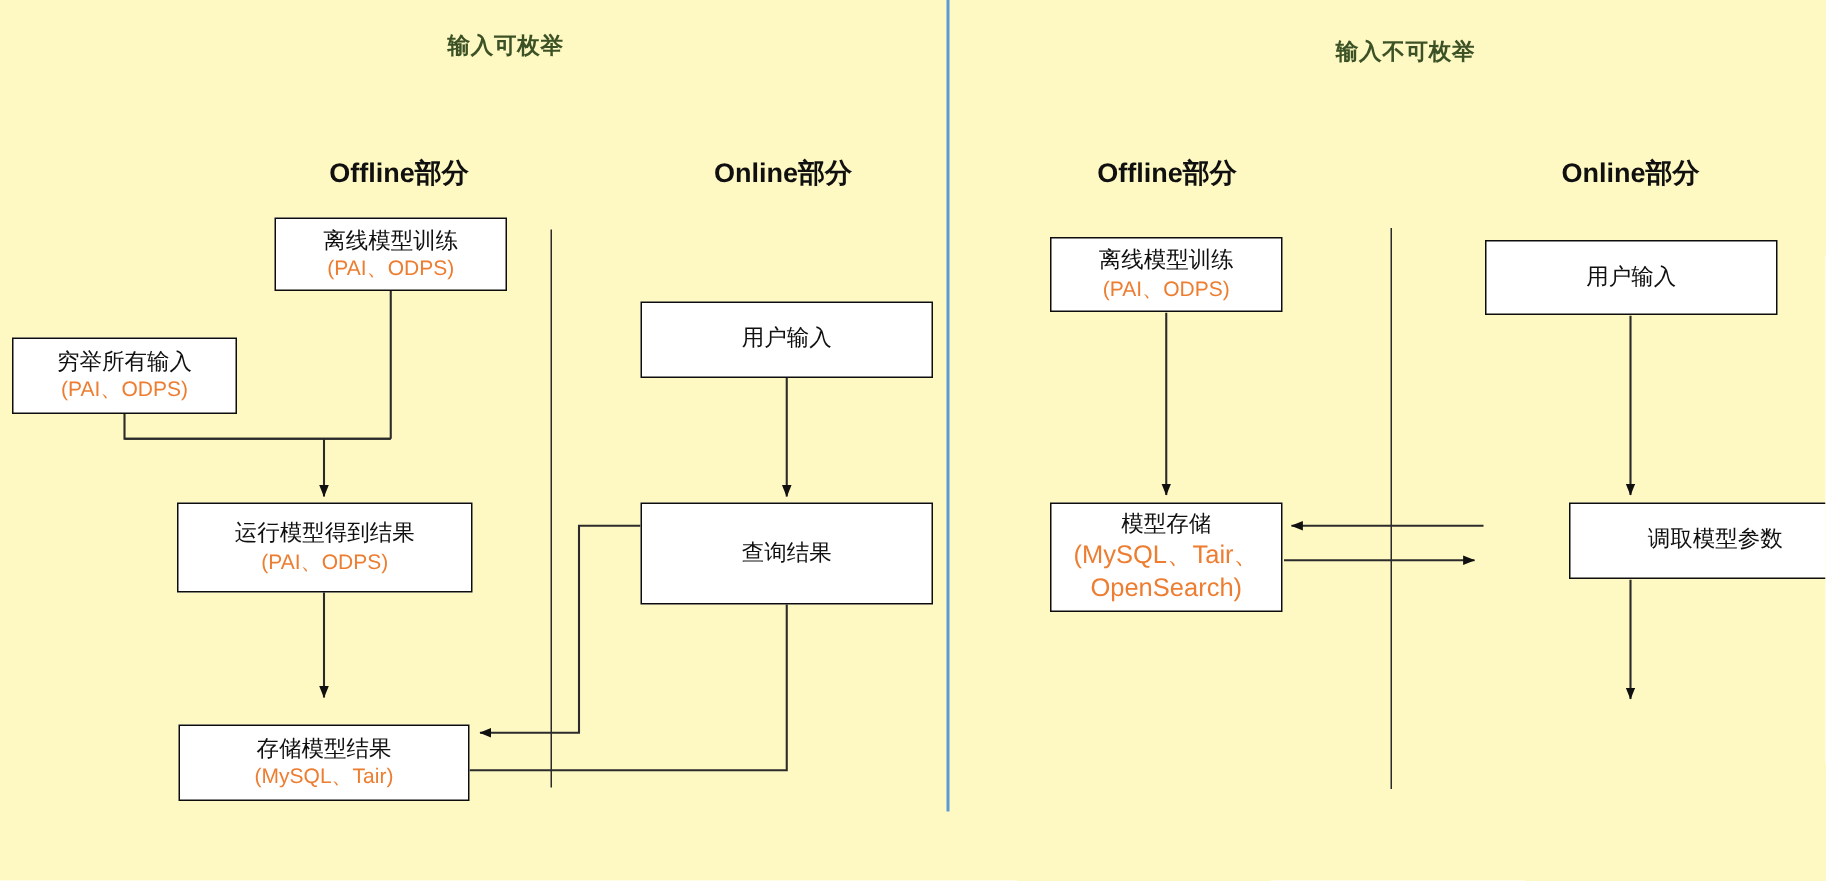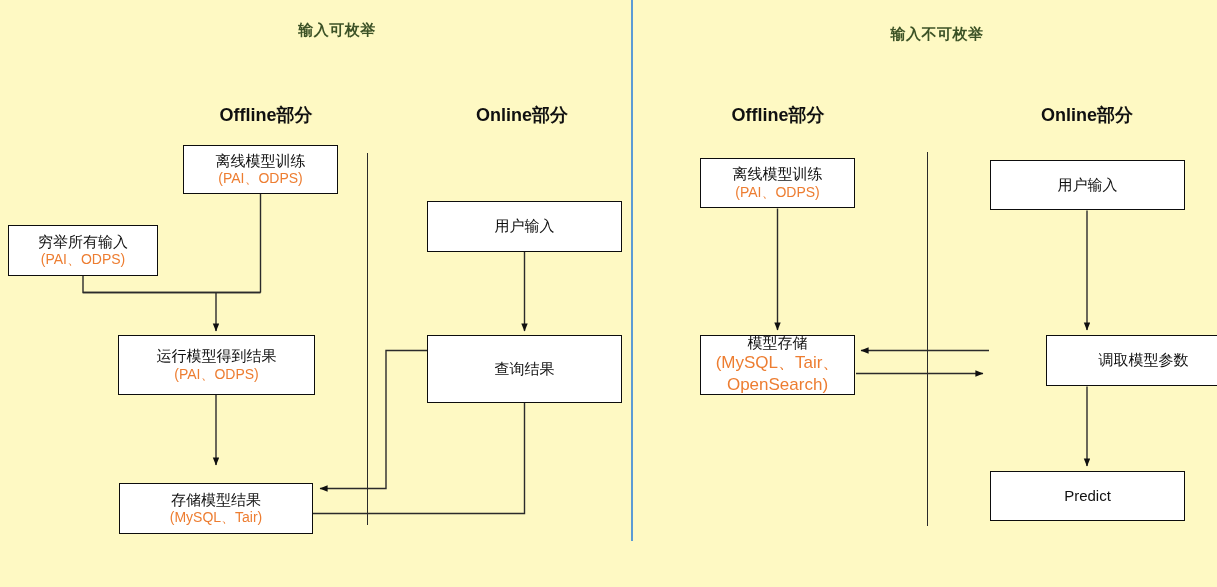--- a/index.html
+++ b/index.html
@@ -164,31 +164,28 @@
   <div class="panel-title" style="left:837px; top:25px; width:200px;">输入不可枚举</div>
 
   <div class="col-head" style="left:668px; top:103px; width:220px;">Offline部分</div>
   <div class="col-head" style="left:977px; top:103px; width:220px;">Online部分</div>
 
   <div class="node" style="left:700px; top:158px; width:155px; height:50px;">
     <div class="n-main">离线模型训练</div>
     <div class="n-sub">(PAI、ODPS)</div>
   </div>
 
-  <div class="node small-sub" style="left:700px; top:335px; width:155px; height:60px;">
+  <div class="node small-sub" style="left:700px; top:335px; width:155px; height:73px;">
     <div class="n-main">模型存储</div>
     <div class="n-sub">(MySQL、Tair、</div>
     <div class="n-sub">OpenSearch)</div>
   </div>
 
   <div class="node" style="left:990px; top:160px; width:195px; height:50px;">
     <div class="n-main">用户输入</div>
   </div>
 
   <div class="node" style="left:1046px; top:335px; width:195px; height:51px;">
     <div class="n-main">调取模型参数</div>
   </div>
 
-  <div class="node" style="left:990px; top:471px; width:195px; height:50px;">
-    <div class="n-main">Predict</div>
-  </div>
 
 </div>
 
 </body></html>

